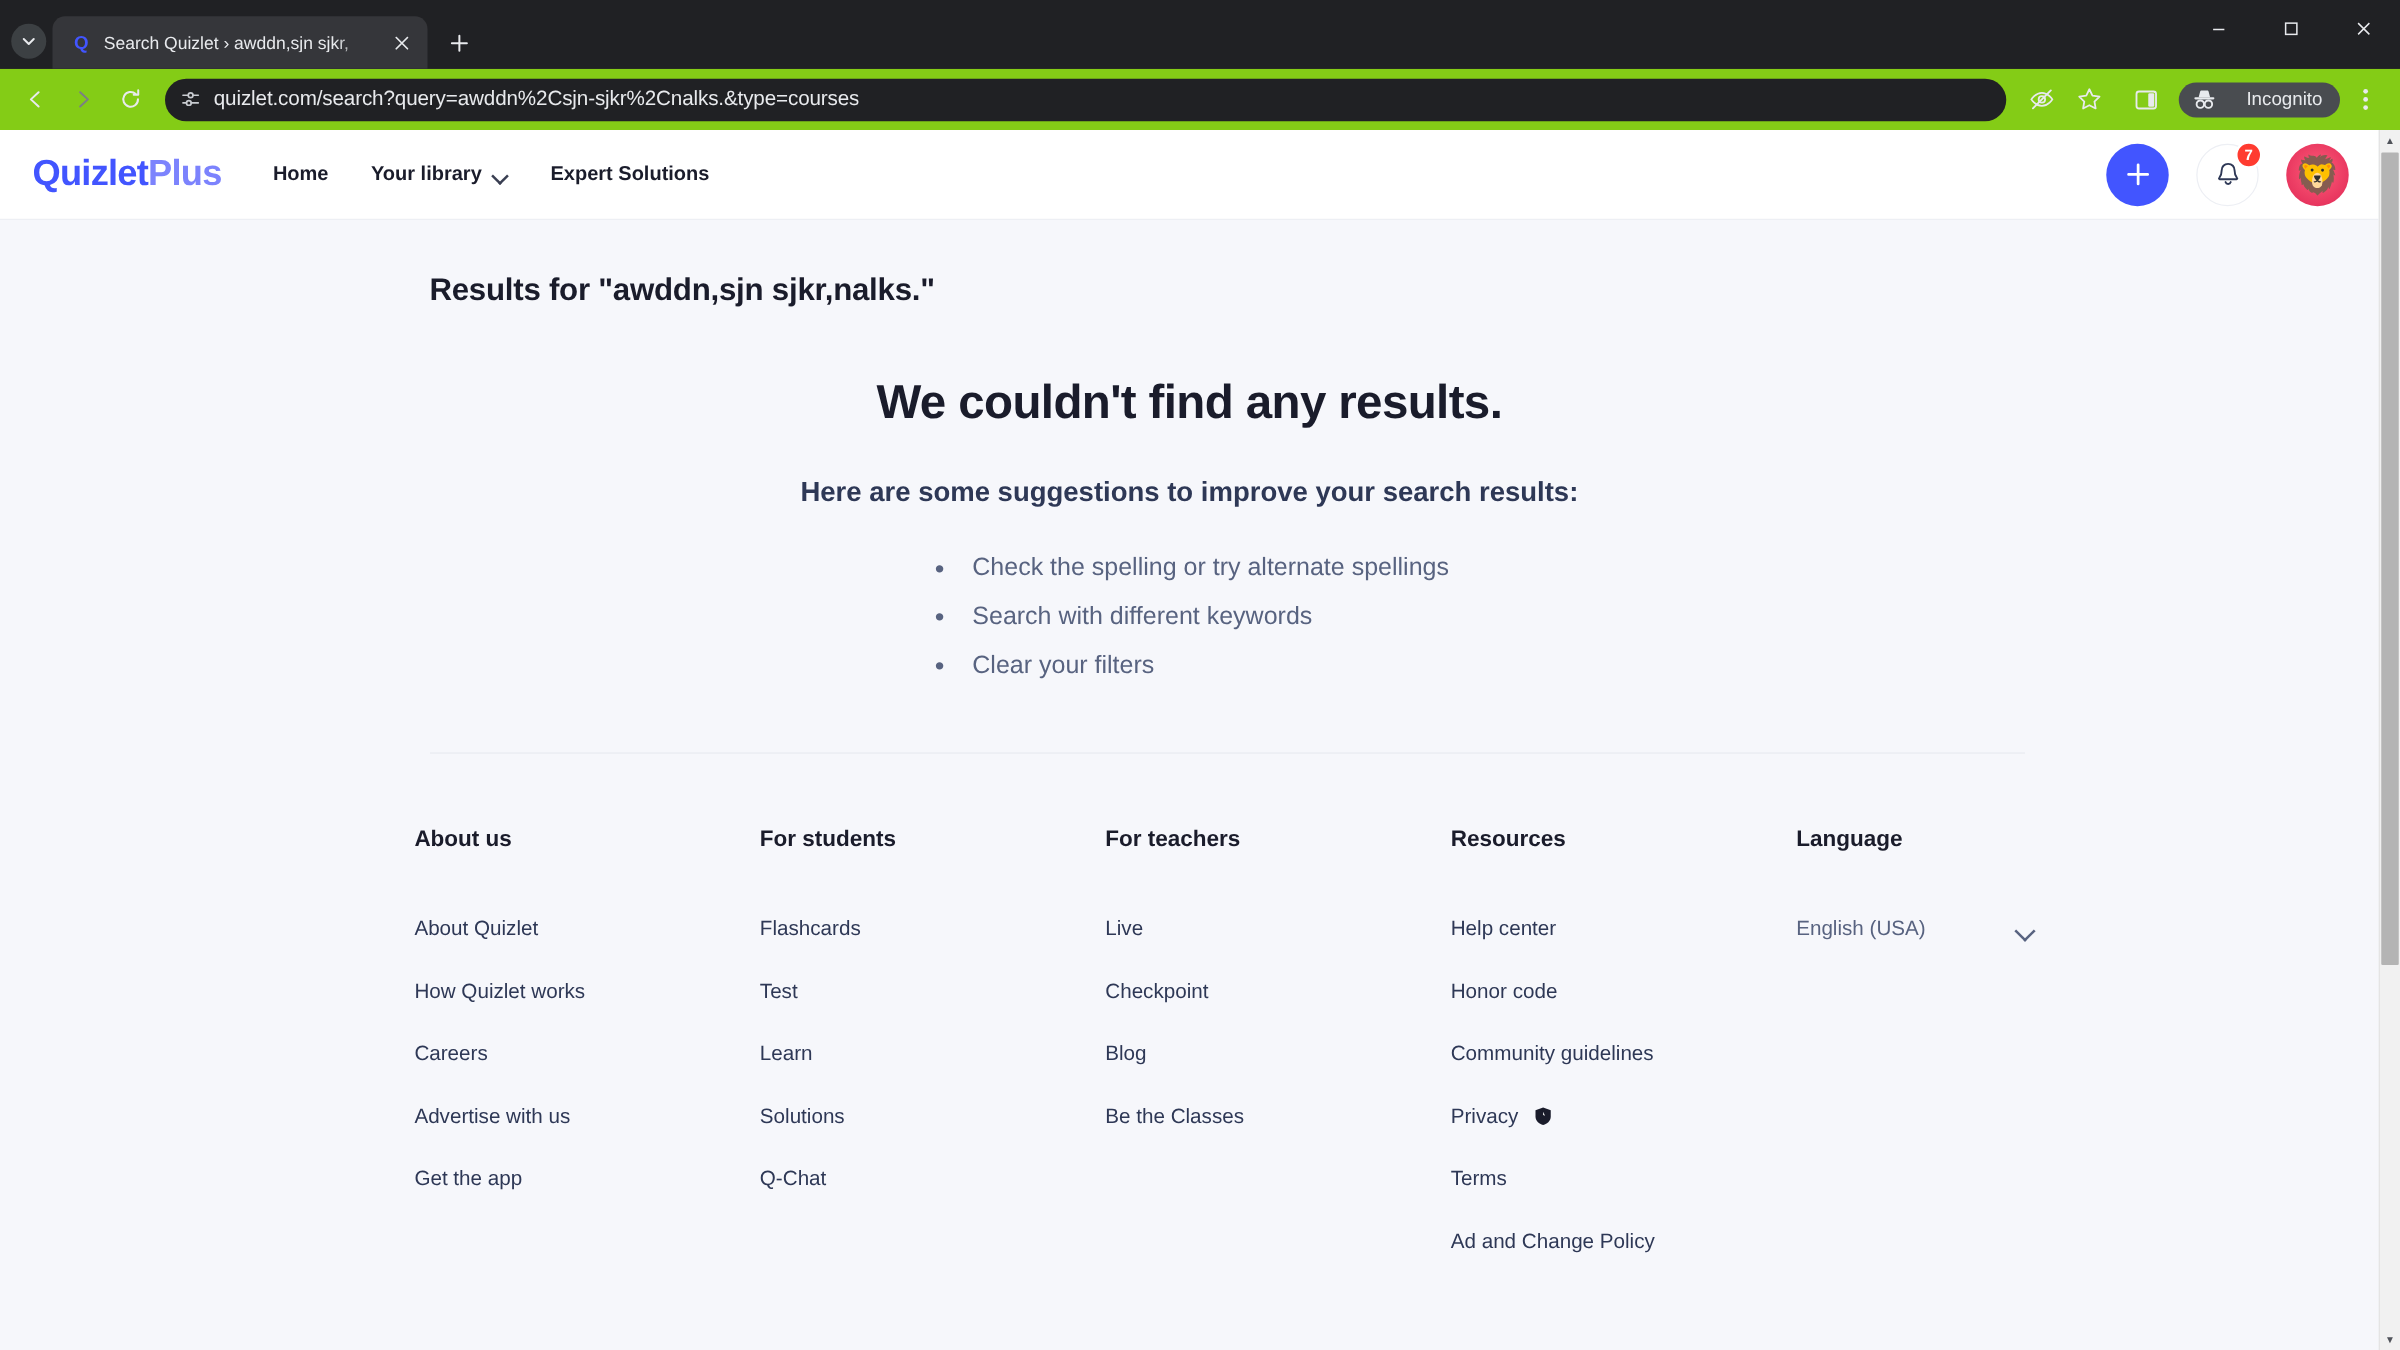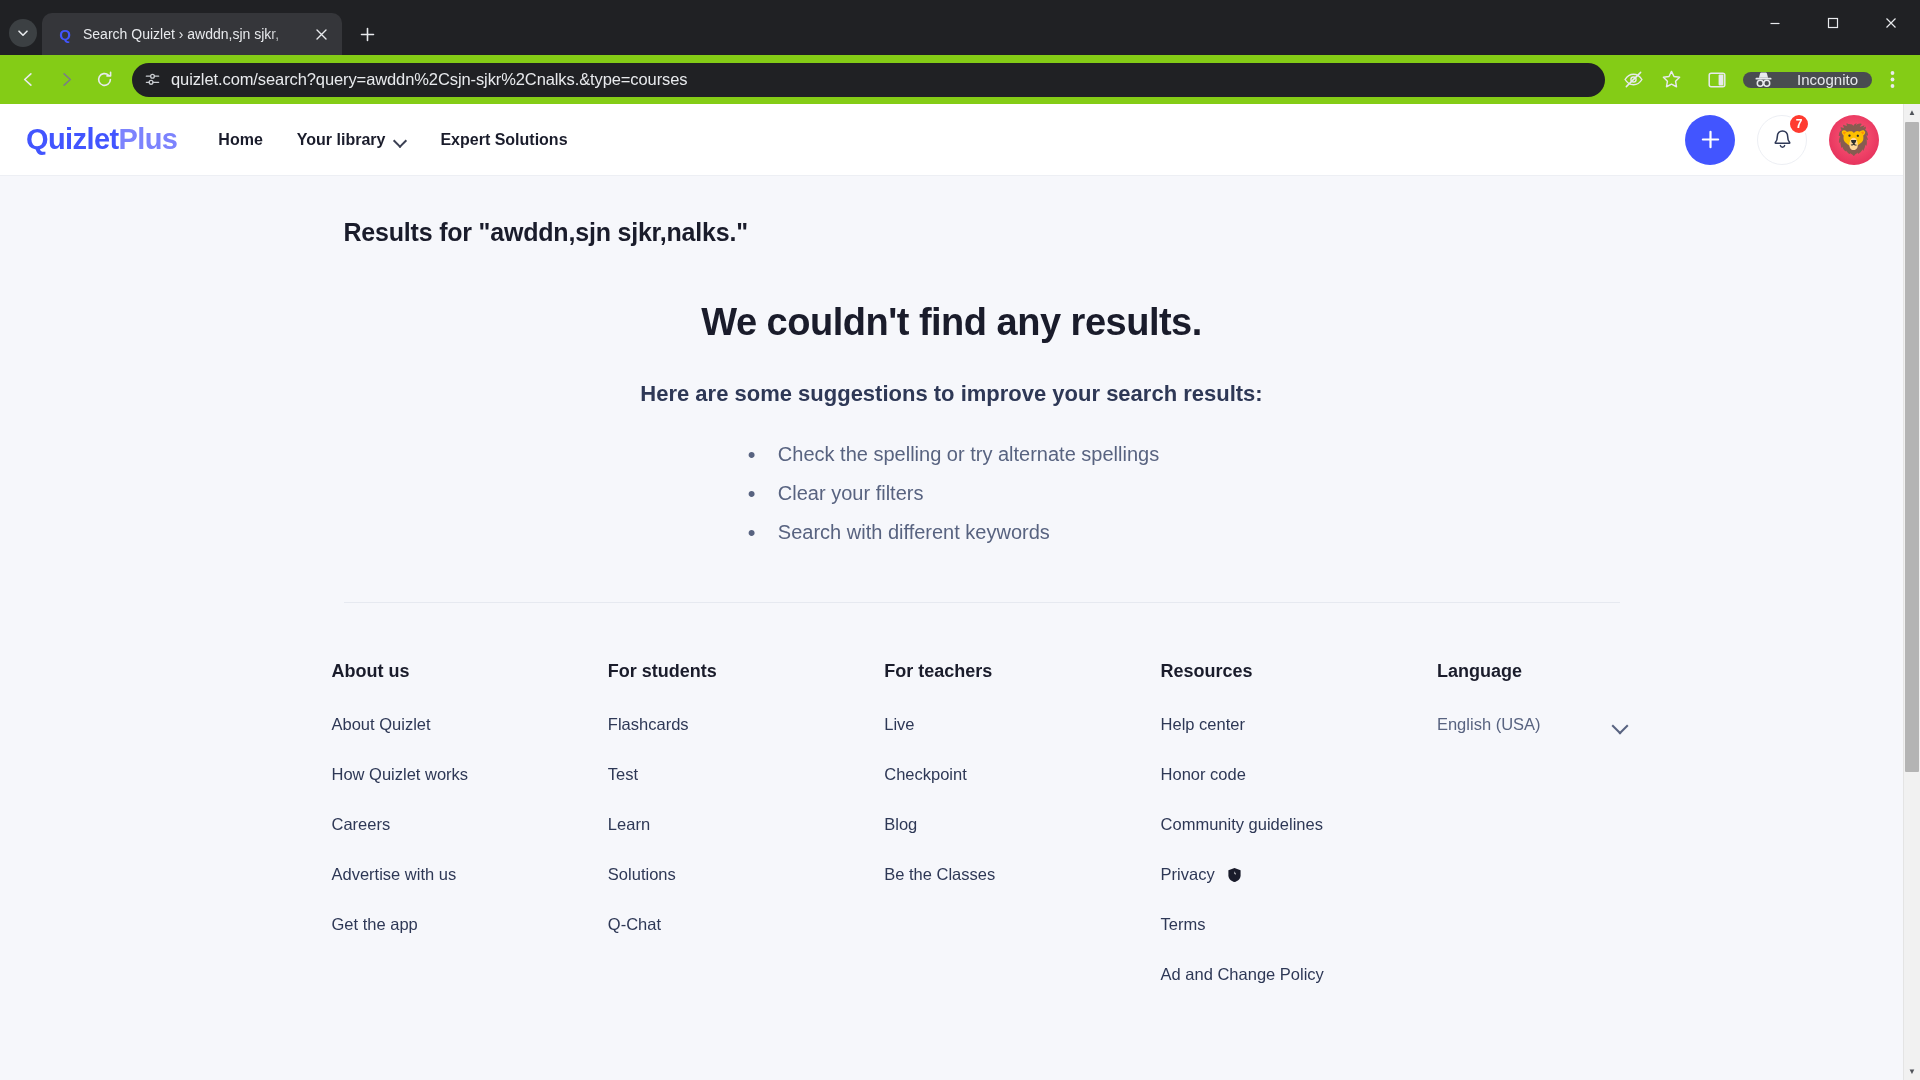--- a/index.html
+++ b/index.html
@@ -74,21 +74,21 @@
   }
   .omnibox {
     flex: 1; height: 34px; background: #202124; border-radius: 18px;
     display: flex; align-items: center; gap: 10px;
     padding: 0 14px 0 12px; margin: 0 8px;
     color: #e8eaed; font-size: 16.5px;
   }
   .omnibox-url { white-space: nowrap; overflow: hidden; letter-spacing: -0.1px; }
   .tb-right { display: flex; align-items: center; gap: 2px; }
   .incognito-pill {
-    height: 16px; background: #494c50; border-radius: 16px;
+    height: 28px; background: #494c50; border-radius: 16px;
     display: flex; align-items: center; gap: 23px; padding: 0 14px 0 10px;
     color: #e8eaed; font-size: 15px; margin-left: 6px;
   }
 
   
   .viewport {
     flex: 1; background: #f6f7fb; position: relative; overflow: hidden;
     display: flex;
   }
   .page {
@@ -220,21 +220,21 @@
   .footer {
     background: #f6f7fb; padding: 58px 24px 0 24px;
   }
   .footer-inner {
     max-width: 1420px; margin: 0 auto; display: flex;
     padding-left: 90px;
   }
   .footer-col { width: 320px; }
   .footer-col:last-child { width: 260px; }
   .footer-heading {
-    font-size: 18px; font-weight: 700; color: #1a1c2b; margin-bottom: 33px;
+    font-size: 18px; font-weight: 700; color: #1a1c2b; margin-bottom: 52px;
   }
   .footer-link {
     display: block; font-size: 16.5px; color: #2e3856;
     margin-bottom: 31px; white-space: nowrap;
   }
   .footer-link .shield {
     display: inline-flex; vertical-align: -3px; margin-left: 8px;
   }
   .lang-select {
     display: flex; align-items: center; justify-content: space-between;
@@ -415,22 +415,22 @@
       <div class="content">
         <div class="content-inner">
           <div class="results-title">Results for "awddn,sjn sjkr,nalks."</div>
 
 
           <div class="empty-state">
             <div class="empty-title">We couldn't find any results.</div>
             <div class="empty-sub">Here are some suggestions to improve your search results:</div>
             <ul class="empty-list">
               <li>Check the spelling or try alternate spellings</li>
+              <li>Search with different keywords</li>
               <li>Clear your filters</li>
-              <li>Search with different keywords</li>
             </ul>
           </div>
 
           <div class="content-divider"></div>
         </div>
       </div>
 
       <div class="footer">
         <div class="footer-inner">
 

